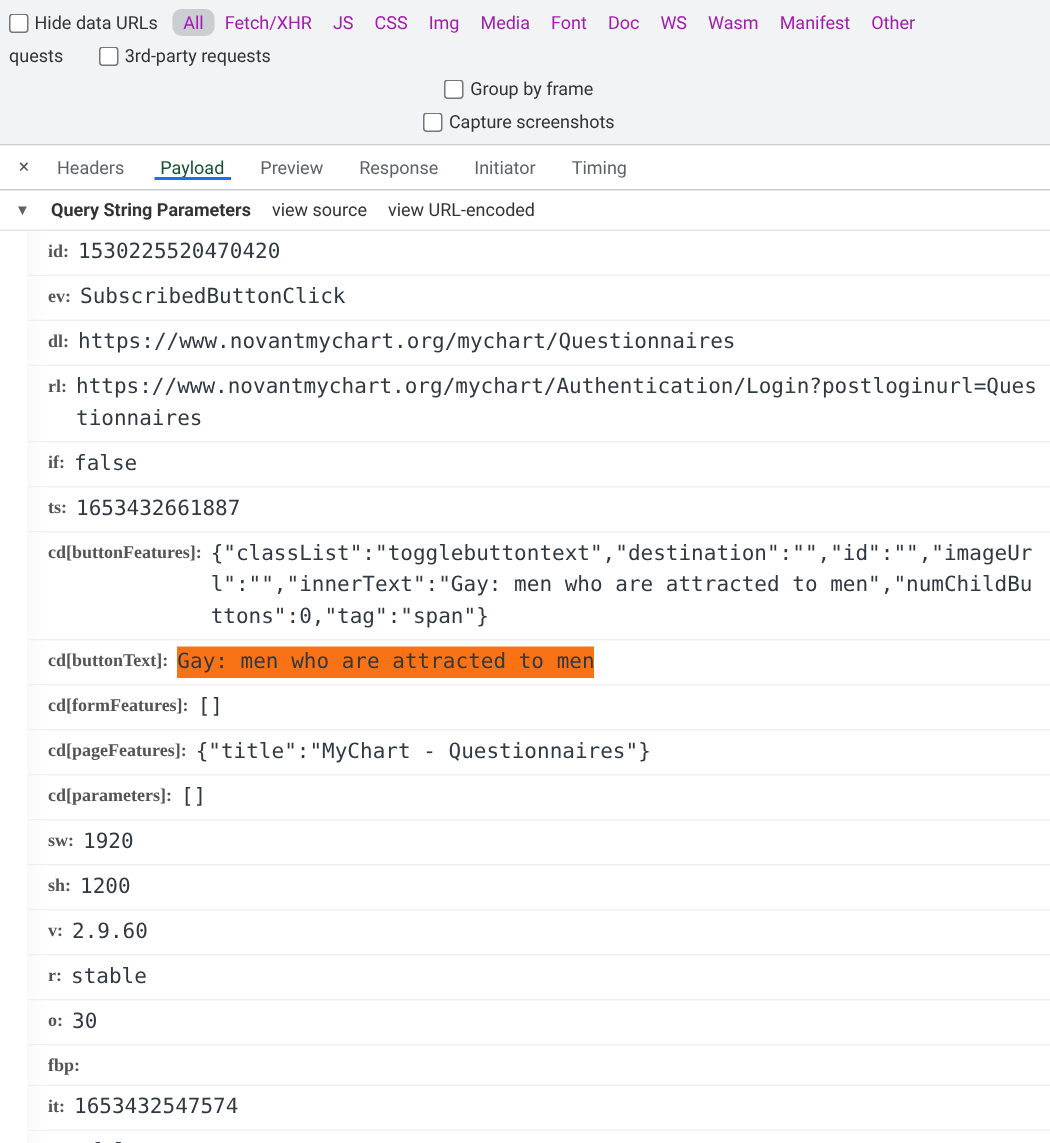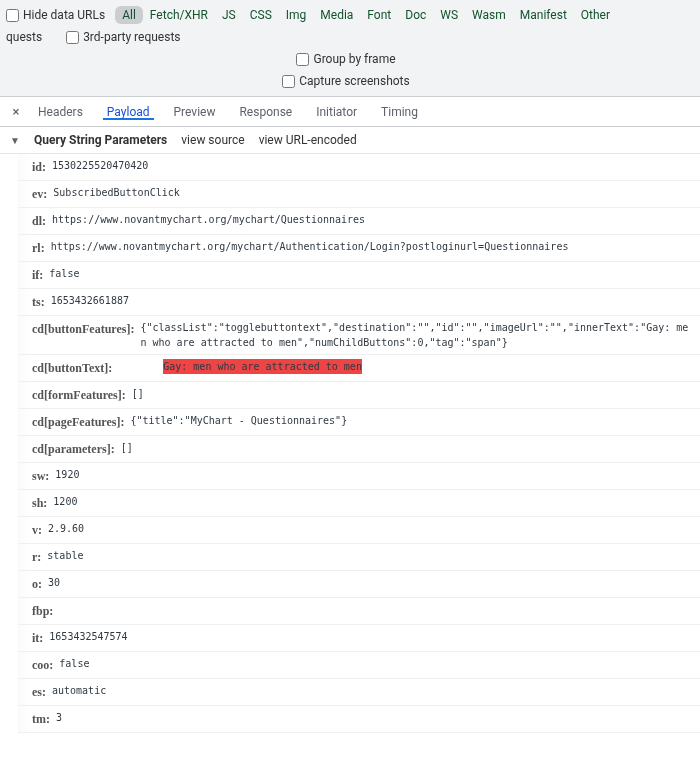--- a/index.html
+++ b/index.html
@@ -36,21 +36,21 @@
   }
   .checkbox-wrap input {
     margin: 0;
     width: 13px;
     height: 13px;
   }
   .filter-chip {
     padding: 2px 7px;
     border-radius: 6px;
     cursor: pointer;
-    color: #14532d;
+    color: #a21caf;
   }
   .filter-chip.active {
     background: #cacdd1;
   }
   .tabs {
     display: flex;
     align-items: center;
     border-bottom: 1px solid #cacdd1;
     background: #fff;
     padding: 0 6px;
@@ -65,21 +65,21 @@
   }
   .tab {
     padding: 0 12px;
     height: 30px;
     line-height: 30px;
     cursor: pointer;
     color: #5f6368;
     position: relative;
   }
   .tab.active {
-    color: #1d4ed8;
+    color: #14532d;
   }
   .tab.active::after {
     content: "";
     position: absolute;
     left: 8px;
     right: 8px;
     bottom: -1px;
     height: 2px;
     background: #1a73e8;
   }
@@ -126,27 +126,26 @@
   }
   .param-key {
     font-weight: 700;
     color: #545454;
     white-space: nowrap;
     margin-right: 6px;
     font-family: Liberation Serif, serif;
   }
   .param-val {
     font-family: Menlo, Consolas, monospace;
-    font-size: 10px;
+    font-size: 14px;
     color: #303942;
     word-break: break-all;
   }
   .highlight {
-    background: #ef4444;
-    margin-left: 45px;
+    background: #f97316;
   }
 </style>
 </head>
 <body>
 
 <div class="toolbar">
   <div class="toolbar-row">
     <label class="checkbox-wrap">
       <input type="checkbox" style="">
       <span>Hide data URLs</span>

